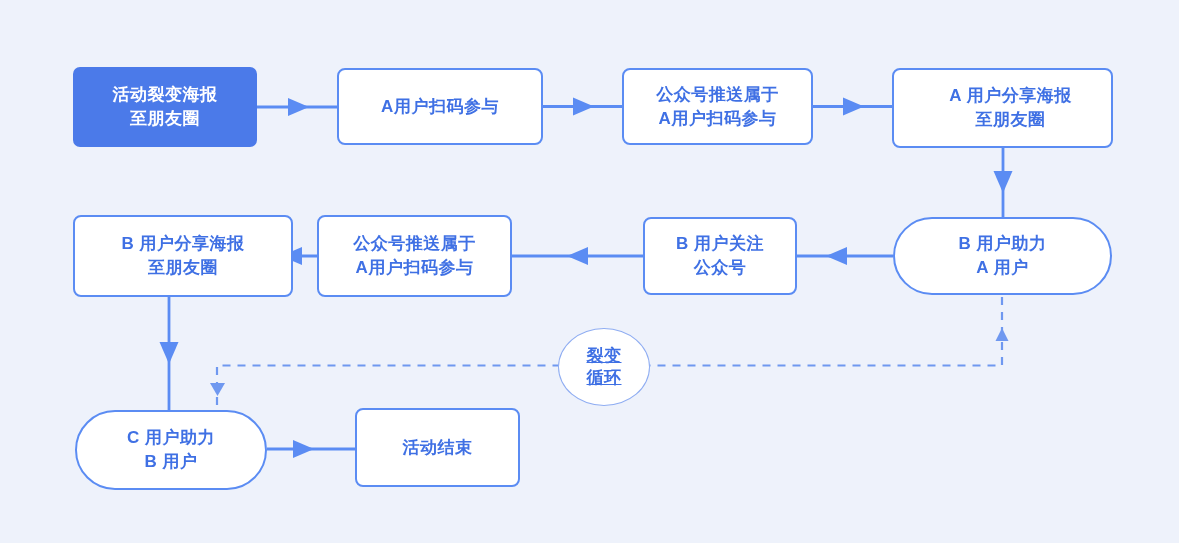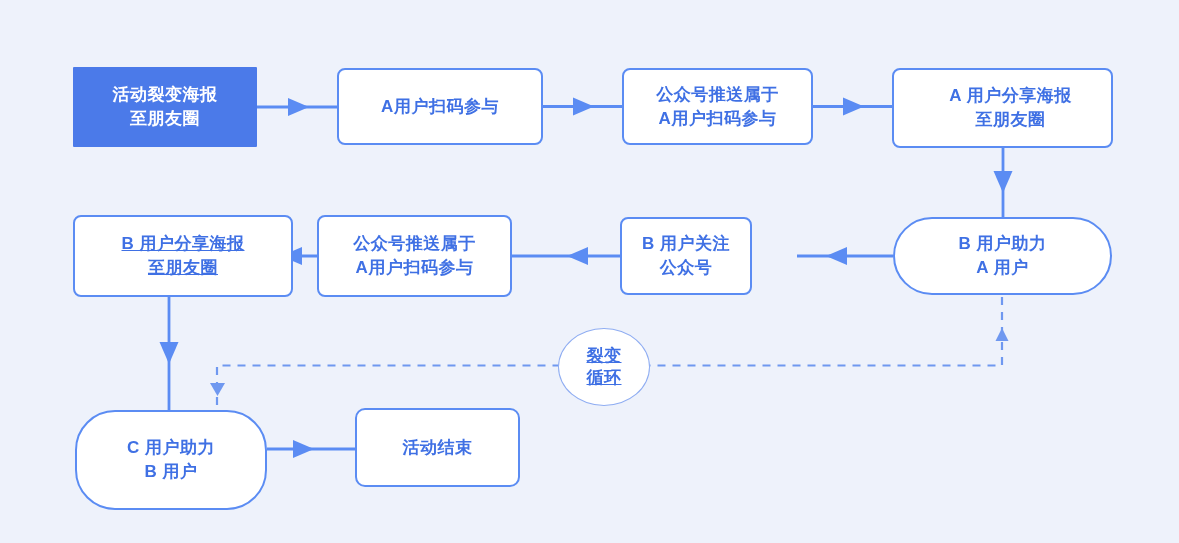--- a/index.html
+++ b/index.html
@@ -46,21 +46,21 @@
     color: var(--text);
     font-weight: bold;
     font-size: 17px;
     line-height: 24px;
     letter-spacing: 0.5px;
   }
   .node.filled {
     background: var(--filled);
     border-color: var(--filled);
     color: #ffffff;
-    border-radius: 1px;
+    border-radius: 7px;
   }
   .node.stadium { border-radius: 40px; }
   .node.circle {
     border: 1.6px solid var(--circle_border);
     border-radius: 50%;
     font-size: 17px;
     line-height: 22px;
   }
   .ln { display: block; }
 </style>
@@ -136,42 +136,42 @@
   <div class="node" style="left:892px; top:68px; width:221px; height:80px;padding-left:16px;">
     <span class="ln">A 用户分享海报</span>
     <span class="ln">至朋友圈</span>
   </div>
 
   <div class="node stadium" style="left:893px; top:217px; width:219px; height:78px;">
     <span class="ln">B 用户助力</span>
     <span class="ln">A 用户</span>
   </div>
 
-  <div class="node" style="left:620px; top:217px; width:132px; height:78px;">
+  <div class="node" style="left:643px; top:217px; width:154px; height:78px;">
     <span class="ln">B 用户关注</span>
     <span class="ln">公众号</span>
   </div>
 
   <div class="node" style="left:317px; top:215px; width:195px; height:82px;">
     <span class="ln">公众号推送属于</span>
     <span class="ln">A用户扫码参与</span>
   </div>
 
-  <div class="node" style="left:73px; top:215px; width:220px; height:82px;text-decoration:underline;">
+  <div class="node" style="left:73px; top:215px; width:220px; height:82px;">
     <span class="ln">B 用户分享海报</span>
     <span class="ln">至朋友圈</span>
   </div>
 
   <div class="node circle" style="left:558px; top:328px; width:92px; height:78px;text-decoration:underline;">
     <span class="ln">裂变</span>
     <span class="ln">循环</span>
   </div>
 
-  <div class="node stadium" style="left:75px; top:410px; width:192px; height:100px;">
+  <div class="node stadium" style="left:75px; top:410px; width:192px; height:80px;">
     <span class="ln">C 用户助力</span>
     <span class="ln">B 用户</span>
   </div>
 
-  <div class="node" style="left:355px; top:408px; width:165px; height:79px;border-radius:10px;">
+  <div class="node" style="left:355px; top:408px; width:165px; height:79px;">
     <span class="ln">活动结束</span>
   </div>
 
 </div>
 
 </body></html>

